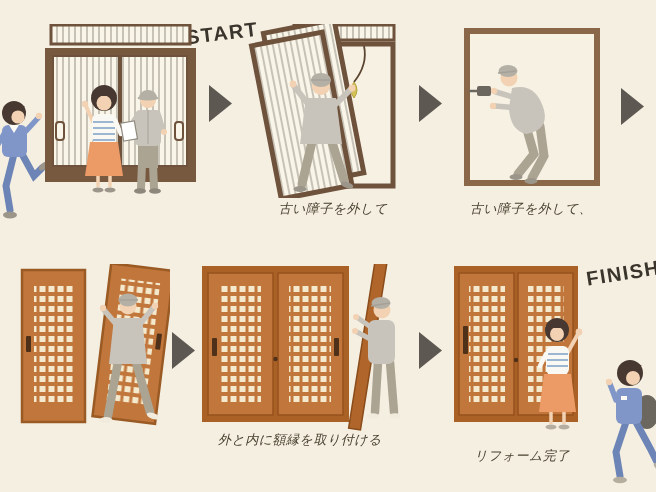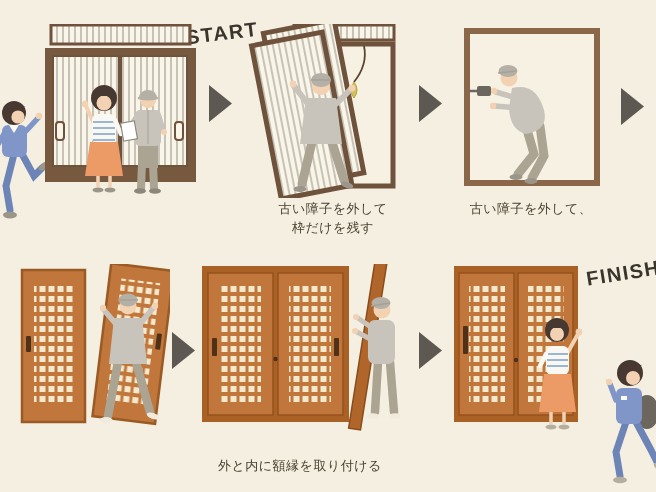--- a/index.html
+++ b/index.html
@@ -25,20 +25,21 @@
   .hand-label.finish{left:586px;top:262px;transform:rotate(-9deg);}
   .arrow{position:absolute;width:23px;height:37px;}
   .caption{
     position:absolute;
     font-size:13px;
     line-height:19px;
     letter-spacing:0.5px;
     color:#49412f;
     text-align:center;
     white-space:nowrap;
+    font-style:italic;
   }
   svg{display:block;}
 </style>
 </head>
 <body>
 
 <div id="canvas">
 
   <div class="hand-label start">START</div>
   <div class="hand-label finish">FINISH</div>
@@ -153,21 +154,20 @@
         <circle cx="45" cy="60" r="3.4" fill="#f2d2b2"></circle>
         <circle cx="104" cy="64" r="3.4" fill="#f2d2b2"></circle>
         <circle cx="73" cy="62" r="9" fill="#f2d2b2"></circle>
         <ellipse cx="73" cy="56" rx="10" ry="7" fill="#b5b0a6"></ellipse>
         <path d="M63,56 h20" stroke="#a6a198" stroke-width="1.5"></path>
       </g>
     </svg>
   </figure>
   <div class="caption" style="left:250px;top:199px;width:166px">
     <div>古い障子を外して</div>
-    <div>枠だけを残す</div>
   </div>
 
   <figure class="panel" style="left:464px;top:28px;width:136px;height:160px">
     <svg width="136" height="160" viewBox="0 0 136 160">
       <rect x="3" y="3" width="130" height="152" fill="#f6f1e3" stroke="#8a6749" stroke-width="6"></rect>
       <g>
         <path d="M62,98 L70,126 L54,146" stroke="#aba493" stroke-width="9" fill="none" stroke-linecap="round"></path>
         <path d="M76,98 L80,128 L68,150" stroke="#aba493" stroke-width="9" fill="none" stroke-linecap="round"></path>
         <ellipse cx="52" cy="149" rx="6.5" ry="3" fill="#9c958a"></ellipse>
         <ellipse cx="67" cy="153" rx="6.5" ry="3" fill="#9c958a"></ellipse>
@@ -249,21 +249,21 @@
         <path d="M170,64 L156,54" stroke="#c8c4bb" stroke-width="5" stroke-linecap="round"></path>
         <path d="M170,76 L155,68" stroke="#c8c4bb" stroke-width="5" stroke-linecap="round"></path>
         <circle cx="154" cy="53" r="3" fill="#f2d2b2"></circle>
         <circle cx="153" cy="67" r="3" fill="#f2d2b2"></circle>
         <circle cx="180" cy="46" r="8.5" fill="#f2d2b2"></circle>
         <ellipse cx="179" cy="39" rx="9.5" ry="6" fill="#b5b0a6"></ellipse>
         <path d="M169,42 L188,39" stroke="#a6a198" stroke-width="1.5"></path>
       </g>
     </svg>
   </figure>
-  <div class="caption" style="left:218px;top:456px;width:162px">
+  <div class="caption" style="left:218px;top:430px;width:162px">
     <div>外と内に額縁を取り付ける</div>
   </div>
 
   <figure class="panel" style="left:454px;top:264px;width:150px;height:170px">
     <svg width="150" height="170" viewBox="0 0 150 170">
       <defs>
         <pattern id="lat6" width="9" height="10" patternUnits="userSpaceOnUse">
           <rect width="9" height="10" fill="#c1763b"></rect>
           <rect x="1.5" y="2" width="6" height="6" fill="#f5e9cd"></rect>
         </pattern>
@@ -284,20 +284,23 @@
         <rect x="92" y="82" width="23" height="29" rx="6" fill="#faf8f2"></rect>
         <path d="M93,90 h21 M93,96 h21 M93,102 h21" stroke="#7e9fc5" stroke-width="1.6"></path>
         <path d="M92,90 L86,102" stroke="#faf8f2" stroke-width="4.5" stroke-linecap="round"></path>
         <path d="M90,110 L117,110 L122,148 L85,148 Z" fill="#ec9a66"></path>
         <path d="M97,148 L97,160 M110,148 L110,160" stroke="#f2d2b2" stroke-width="3.5"></path>
         <ellipse cx="97" cy="163" rx="5.5" ry="2.6" fill="#b5ad9e"></ellipse>
         <ellipse cx="110" cy="163" rx="5.5" ry="2.6" fill="#b5ad9e"></ellipse>
       </g>
     </svg>
   </figure>
+  <div class="caption" style="left:442px;top:446px;width:160px">
+    <div>リフォーム完了</div>
+  </div>
 
   <figure class="panel" style="left:602px;top:352px;width:58px;height:138px">
     <svg width="58" height="138" viewBox="0 0 58 138">
       <ellipse cx="45" cy="60" rx="12" ry="17" fill="#6b675f"></ellipse>
       <path d="M24,70 L14,100 L18,124" stroke="#6d84b6" stroke-width="7" fill="none" stroke-linecap="round"></path>
       <path d="M34,70 L48,96 L56,112" stroke="#6d84b6" stroke-width="7" fill="none" stroke-linecap="round"></path>
       <ellipse cx="18" cy="128" rx="7" ry="3.2" fill="#b5ad9e"></ellipse>
       <ellipse cx="57" cy="115" rx="6" ry="3" fill="#b5ad9e" transform="rotate(35 57 115)"></ellipse>
       <path d="M14,48 L8,32" stroke="#8096c8" stroke-width="5.5" fill="none" stroke-linecap="round"></path>
       <circle cx="7" cy="30" r="3.2" fill="#f2d2b2"></circle>

